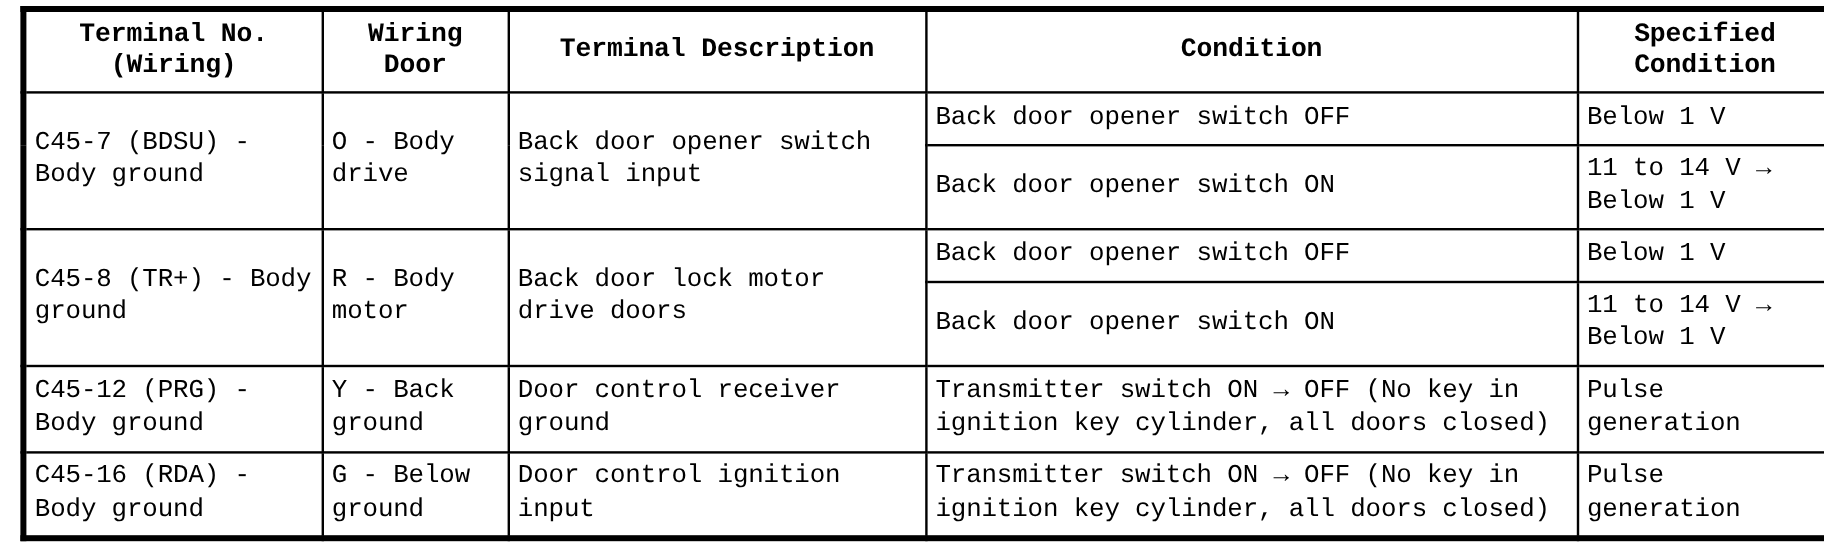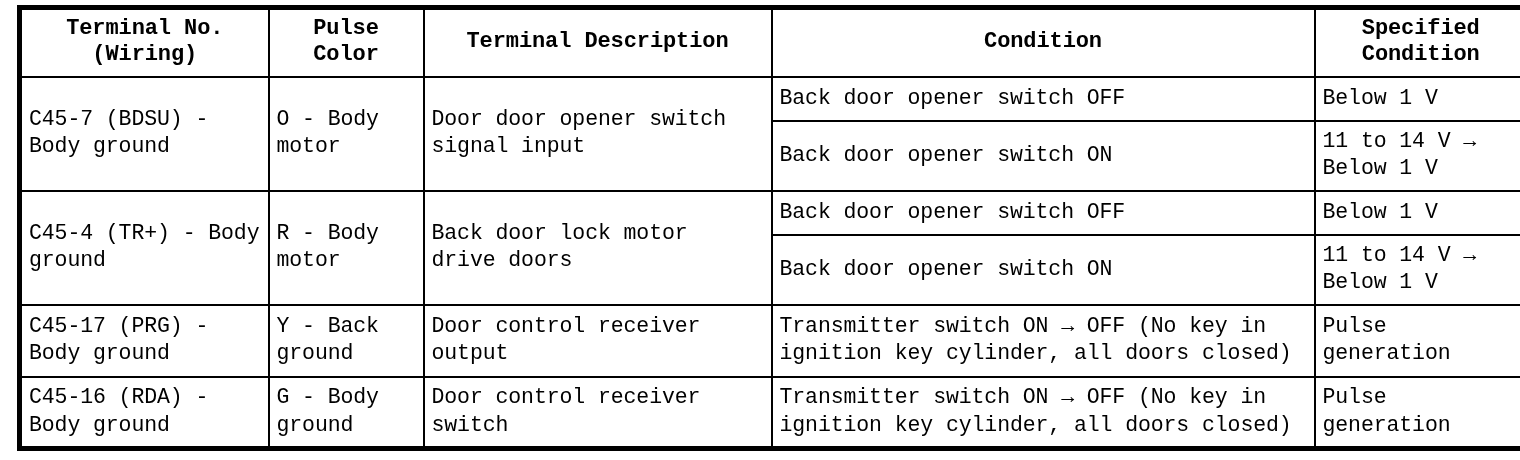--- a/index.html
+++ b/index.html
@@ -92,22 +92,22 @@
     <thead>
       <tr class="hdr hdr-row">
         <th rowspan="1">
           <div class="cell-pad">
             <div>Terminal No.</div>
             <div>(Wiring)</div>
           </div>
         </th>
         <th>
           <div class="cell-pad">
-            <div>Pulse</div>
-            <div>Color</div>
+            <div>Wiring</div>
+            <div>Door</div>
           </div>
         </th>
         <th>
           <div class="cell-pad">
             <div>Terminal Description</div>
           </div>
         </th>
         <th>
           <div class="cell-pad">
             <div>Condition</div>
@@ -122,24 +122,24 @@
       </tr>
     </thead>
 
     <tbody>
 
       <tr style="height:44px;">
         <td rowspan="2">
           <div class="cell-pad left">C45-7 (BDSU) - Body ground</div>
         </td>
         <td rowspan="2">
-          <div class="cell-pad left">O - Body motor</div>
-        </td>
-        <td rowspan="2">
-          <div class="cell-pad left">Door door opener switch signal input</div>
+          <div class="cell-pad left">O - Body drive</div>
+        </td>
+        <td rowspan="2">
+          <div class="cell-pad left">Back door opener switch signal input</div>
         </td>
         <td>
           <div class="cell-pad left">Back door opener switch OFF</div>
         </td>
         <td>
           <div class="cell-pad left">
             <div>Below 1 V</div>
           </div>
         </td>
       </tr>
@@ -150,21 +150,21 @@
         <td>
           <div class="cell-pad left">
             <div class="nowrap-line">11 to 14 V →</div>
             <div class="nowrap-line">Below 1 V</div>
           </div>
         </td>
       </tr>
 
       <tr style="height:44px;">
         <td rowspan="2">
-          <div class="cell-pad left">C45-4 (TR+) - Body ground</div>
+          <div class="cell-pad left">C45-8 (TR+) - Body ground</div>
         </td>
         <td rowspan="2">
           <div class="cell-pad left">R - Body motor</div>
         </td>
         <td rowspan="2">
           <div class="cell-pad left">Back door lock motor drive doors</div>
         </td>
         <td>
           <div class="cell-pad left">Back door opener switch OFF</div>
         </td>
@@ -181,47 +181,47 @@
         <td>
           <div class="cell-pad left">
             <div class="nowrap-line">11 to 14 V →</div>
             <div class="nowrap-line">Below 1 V</div>
           </div>
         </td>
       </tr>
 
       <tr style="height:72px;">
         <td>
-          <div class="cell-pad left">C45-17 (PRG) - Body ground</div>
+          <div class="cell-pad left">C45-12 (PRG) - Body ground</div>
         </td>
         <td>
           <div class="cell-pad left">Y - Back ground</div>
         </td>
         <td>
-          <div class="cell-pad left">Door control receiver output</div>
+          <div class="cell-pad left">Door control receiver ground</div>
         </td>
         <td>
           <div class="cell-pad left">Transmitter switch ON → OFF (No key in ignition key cylinder, all doors closed)</div>
         </td>
         <td>
           <div class="cell-pad left">
             <div>Pulse generation</div>
           </div>
         </td>
       </tr>
 
       <tr style="height:72px;">
         <td>
           <div class="cell-pad left">C45-16 (RDA) - Body ground</div>
         </td>
         <td>
-          <div class="cell-pad left">G - Body ground</div>
-        </td>
-        <td>
-          <div class="cell-pad left">Door control receiver switch</div>
+          <div class="cell-pad left">G - Below ground</div>
+        </td>
+        <td>
+          <div class="cell-pad left">Door control ignition input</div>
         </td>
         <td>
           <div class="cell-pad left">Transmitter switch ON → OFF (No key in ignition key cylinder, all doors closed)</div>
         </td>
         <td>
           <div class="cell-pad left">
             <div>Pulse generation</div>
           </div>
         </td>
       </tr>

